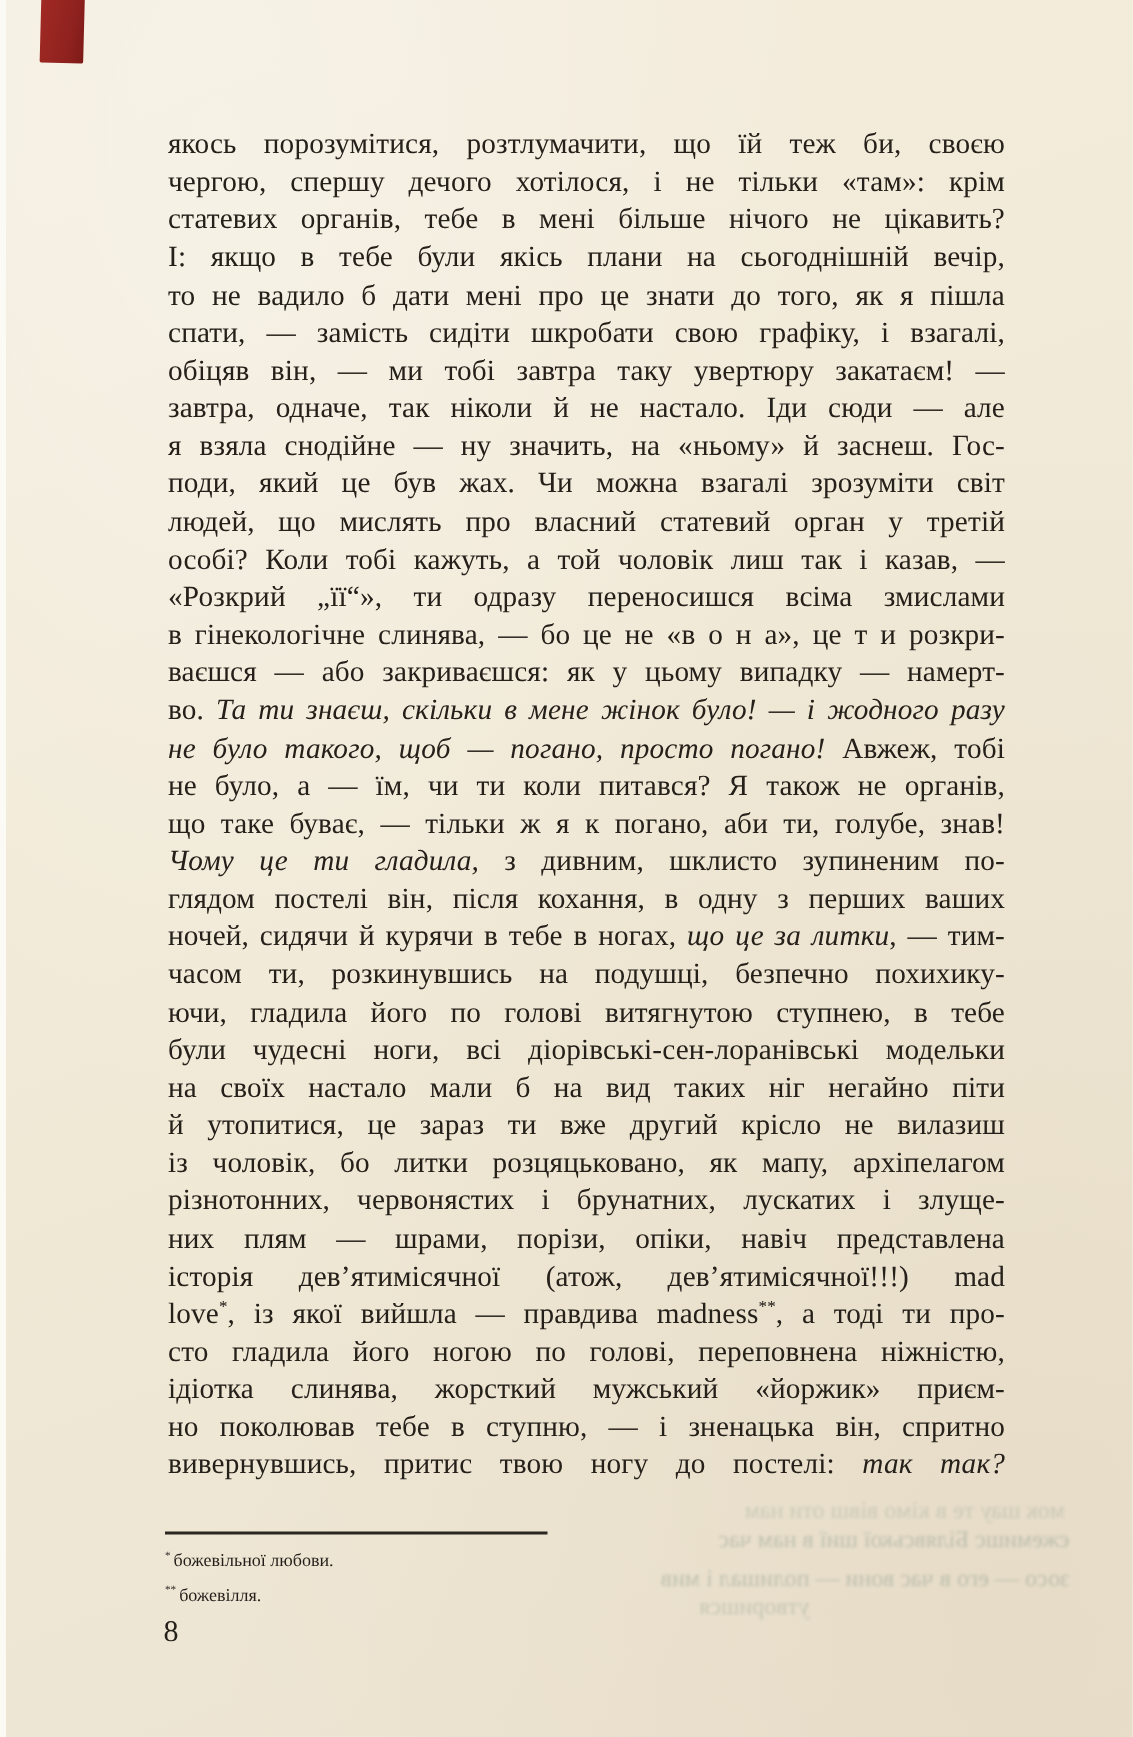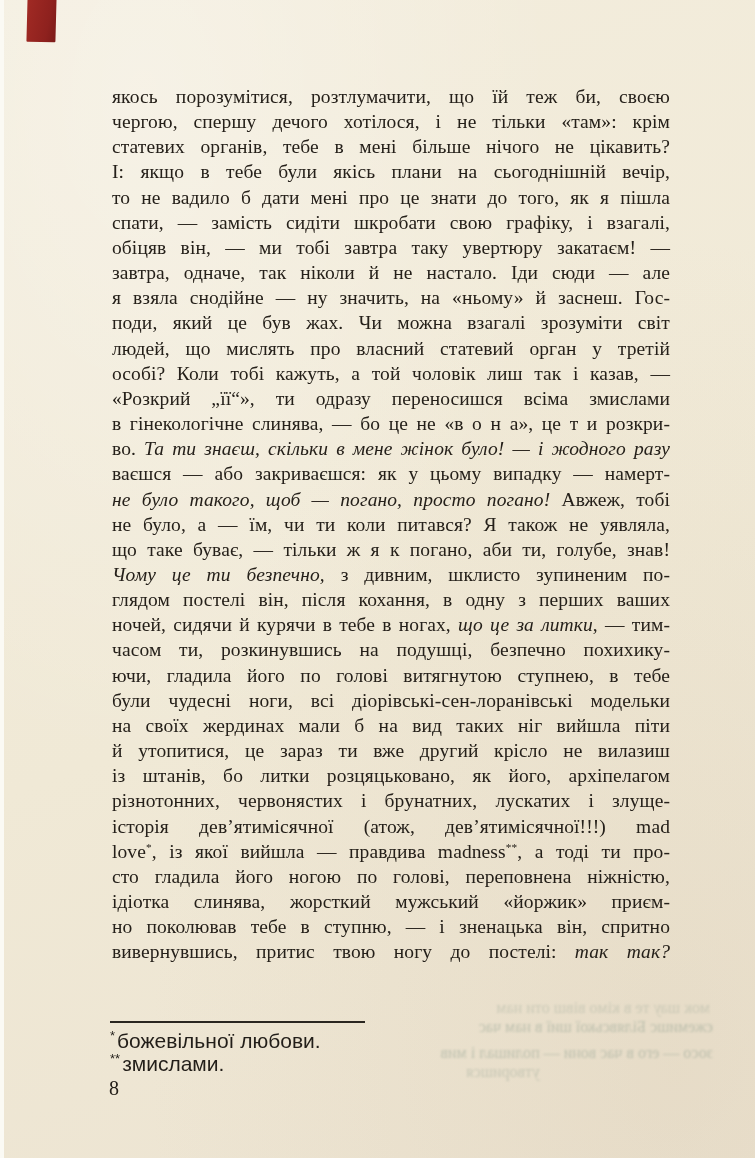--- a/index.html
+++ b/index.html
@@ -39,22 +39,22 @@
     -moz-text-align-last:justify;
   }
   .it{font-style:italic;}
   .sup{vertical-align:super;font-size:58%;line-height:0;}
   #footnote-rule{
     position:absolute;left:110px;top:1021px;width:255px;height:2px;
     background:#2a2620;
   }
   #footnotes{
     position:absolute;left:110px;top:1029px;width:420px;
-    font-family:Liberation Sans, sans-serif;
-    font-size:21px;line-height:23px;color:#221e19;
+    font-family:Liberation Serif, serif;
+    font-size:12px;line-height:23px;color:#221e19;
   }
   .footnote .fn-marker{vertical-align:super;font-size:62%;line-height:0;margin-right:2px;}
   #page-number{
     position:absolute;left:109px;top:1077px;
     font-size:20px;color:#25201a;
   }
   .bt{
     position:absolute;
     font-family:"Liberation Serif", serif;
     font-size:16px;
@@ -85,47 +85,48 @@
       <div class="line"><span>то не вадило б дати мені про це знати до того, як я пішла</span></div>
       <div class="line"><span>спати, — замість сидіти шкробати свою графіку, і взагалі,</span></div>
       <div class="line"><span>обіцяв він, — ми тобі завтра таку увертюру закатаєм! —</span></div>
       <div class="line"><span>завтра, одначе, так ніколи й не настало. Іди сюди — але</span></div>
       <div class="line"><span>я взяла снодійне — ну значить, на «ньому» й заснеш. Гос-</span></div>
       <div class="line"><span>поди, який це був жах. Чи можна взагалі зрозуміти світ</span></div>
       <div class="line"><span>людей, що мислять про власний статевий орган у третій</span></div>
       <div class="line"><span>особі? Коли тобі кажуть, а той чоловік лиш так і казав, —</span></div>
       <div class="line"><span>«Розкрий „її“», ти одразу переносишся всіма змислами</span></div>
       <div class="line"><span>в гінекологічне слинява, — бо це не «в о н а», це т и розкри-</span></div>
+      <div class="line"><span>ваєшся — або закриваєшся: як у цьому випадку — намерт-</span></div>
       <div class="line"><span>во. </span><span class="it">Та ти знаєш, скільки в мене жінок було! — і жодного разу</span></div>
-      <div class="line"><span>ваєшся — або закриваєшся: як у цьому випадку — намерт-</span></div>
       <div class="line"><span class="it">не було такого, щоб — погано, просто погано! </span><span>Авжеж, тобі</span></div>
-      <div class="line"><span>не було, а — їм, чи ти коли питався? Я також не уявляла,</span></div>
+      <div class="line"><span>не було, а — їм, чи ти коли питався? Я також не органів,</span></div>
       <div class="line"><span>що таке буває, — тільки ж я к погано, аби ти, голубе, знав!</span></div>
-      <div class="line"><span class="it">Чому це ти безпечно, </span><span>з дивним, шклисто зупиненим по-</span></div>
+      <div class="line"><span class="it">Чому це ти гладила, </span><span>з дивним, шклисто зупиненим по-</span></div>
       <div class="line"><span>глядом постелі він, після кохання, в одну з перших ваших</span></div>
       <div class="line"><span>ночей, сидячи й курячи в тебе в ногах, </span><span class="it">що це за литки</span><span>, — тим-</span></div>
       <div class="line"><span>часом ти, розкинувшись на подушці, безпечно похихику-</span></div>
       <div class="line"><span>ючи, гладила його по голові витягнутою ступнею, в тебе</span></div>
       <div class="line"><span>були чудесні ноги, всі діорівські-сен-лоранівські модельки</span></div>
-      <div class="line"><span>на своїх жердинах мали б на вид таких ніг вийшла піти</span></div>
+      <div class="line"><span>на своїх настало мали б на вид таких ніг негайно піти</span></div>
       <div class="line"><span>й утопитися, це зараз ти вже другий крісло не вилазиш</span></div>
-      <div class="line"><span>із штанів, бо литки розцяцьковано, як його, архіпелагом</span></div>
+      <div class="line"><span>із чоловік, бо литки розцяцьковано, як мапу, архіпелагом</span></div>
       <div class="line"><span>різнотонних, червонястих і брунатних, лускатих і злуще-</span></div>
+      <div class="line"><span>них плям — шрами, порізи, опіки, навіч представлена</span></div>
       <div class="line"><span>історія дев’ятимісячної (атож, дев’ятимісячної!!!) mad</span></div>
       <div class="line"><span>love</span><span class="sup">*</span><span>, із якої вийшла — правдива madness</span><span class="sup">**</span><span>, а тоді ти про-</span></div>
       <div class="line"><span>сто гладила його ногою по голові, переповнена ніжністю,</span></div>
       <div class="line"><span>ідіотка слинява, жорсткий мужський «йоржик» приєм-</span></div>
       <div class="line"><span>но поколював тебе в ступню, — і зненацька він, спритно</span></div>
       <div class="line"><span>вивернувшись, притис твою ногу до постелі: </span><span class="it">так так?</span></div>
     </div>
 
   <div id="footnote-rule"></div>
   <div id="footnotes">
       <div class="footnote"><span class="fn-marker">*</span><span>божевільної любови.</span></div>
-      <div class="footnote"><span class="fn-marker">**</span><span>змислами.</span></div>
+      <div class="footnote"><span class="fn-marker">**</span><span>божевілля.</span></div>
     </div>
 
   <div id="page-number">8</div>
 
   <div class="bt bt0">мок шау те в кімо вівш оти нам</div>
   <div class="bt bt1">єжемишс Білявської шиї в нам час</div>
   <div class="bt bt2">зосо — его в час вони — полишал і мив</div>
   <div class="bt bt3">утворишся</div>
 </div>
 

